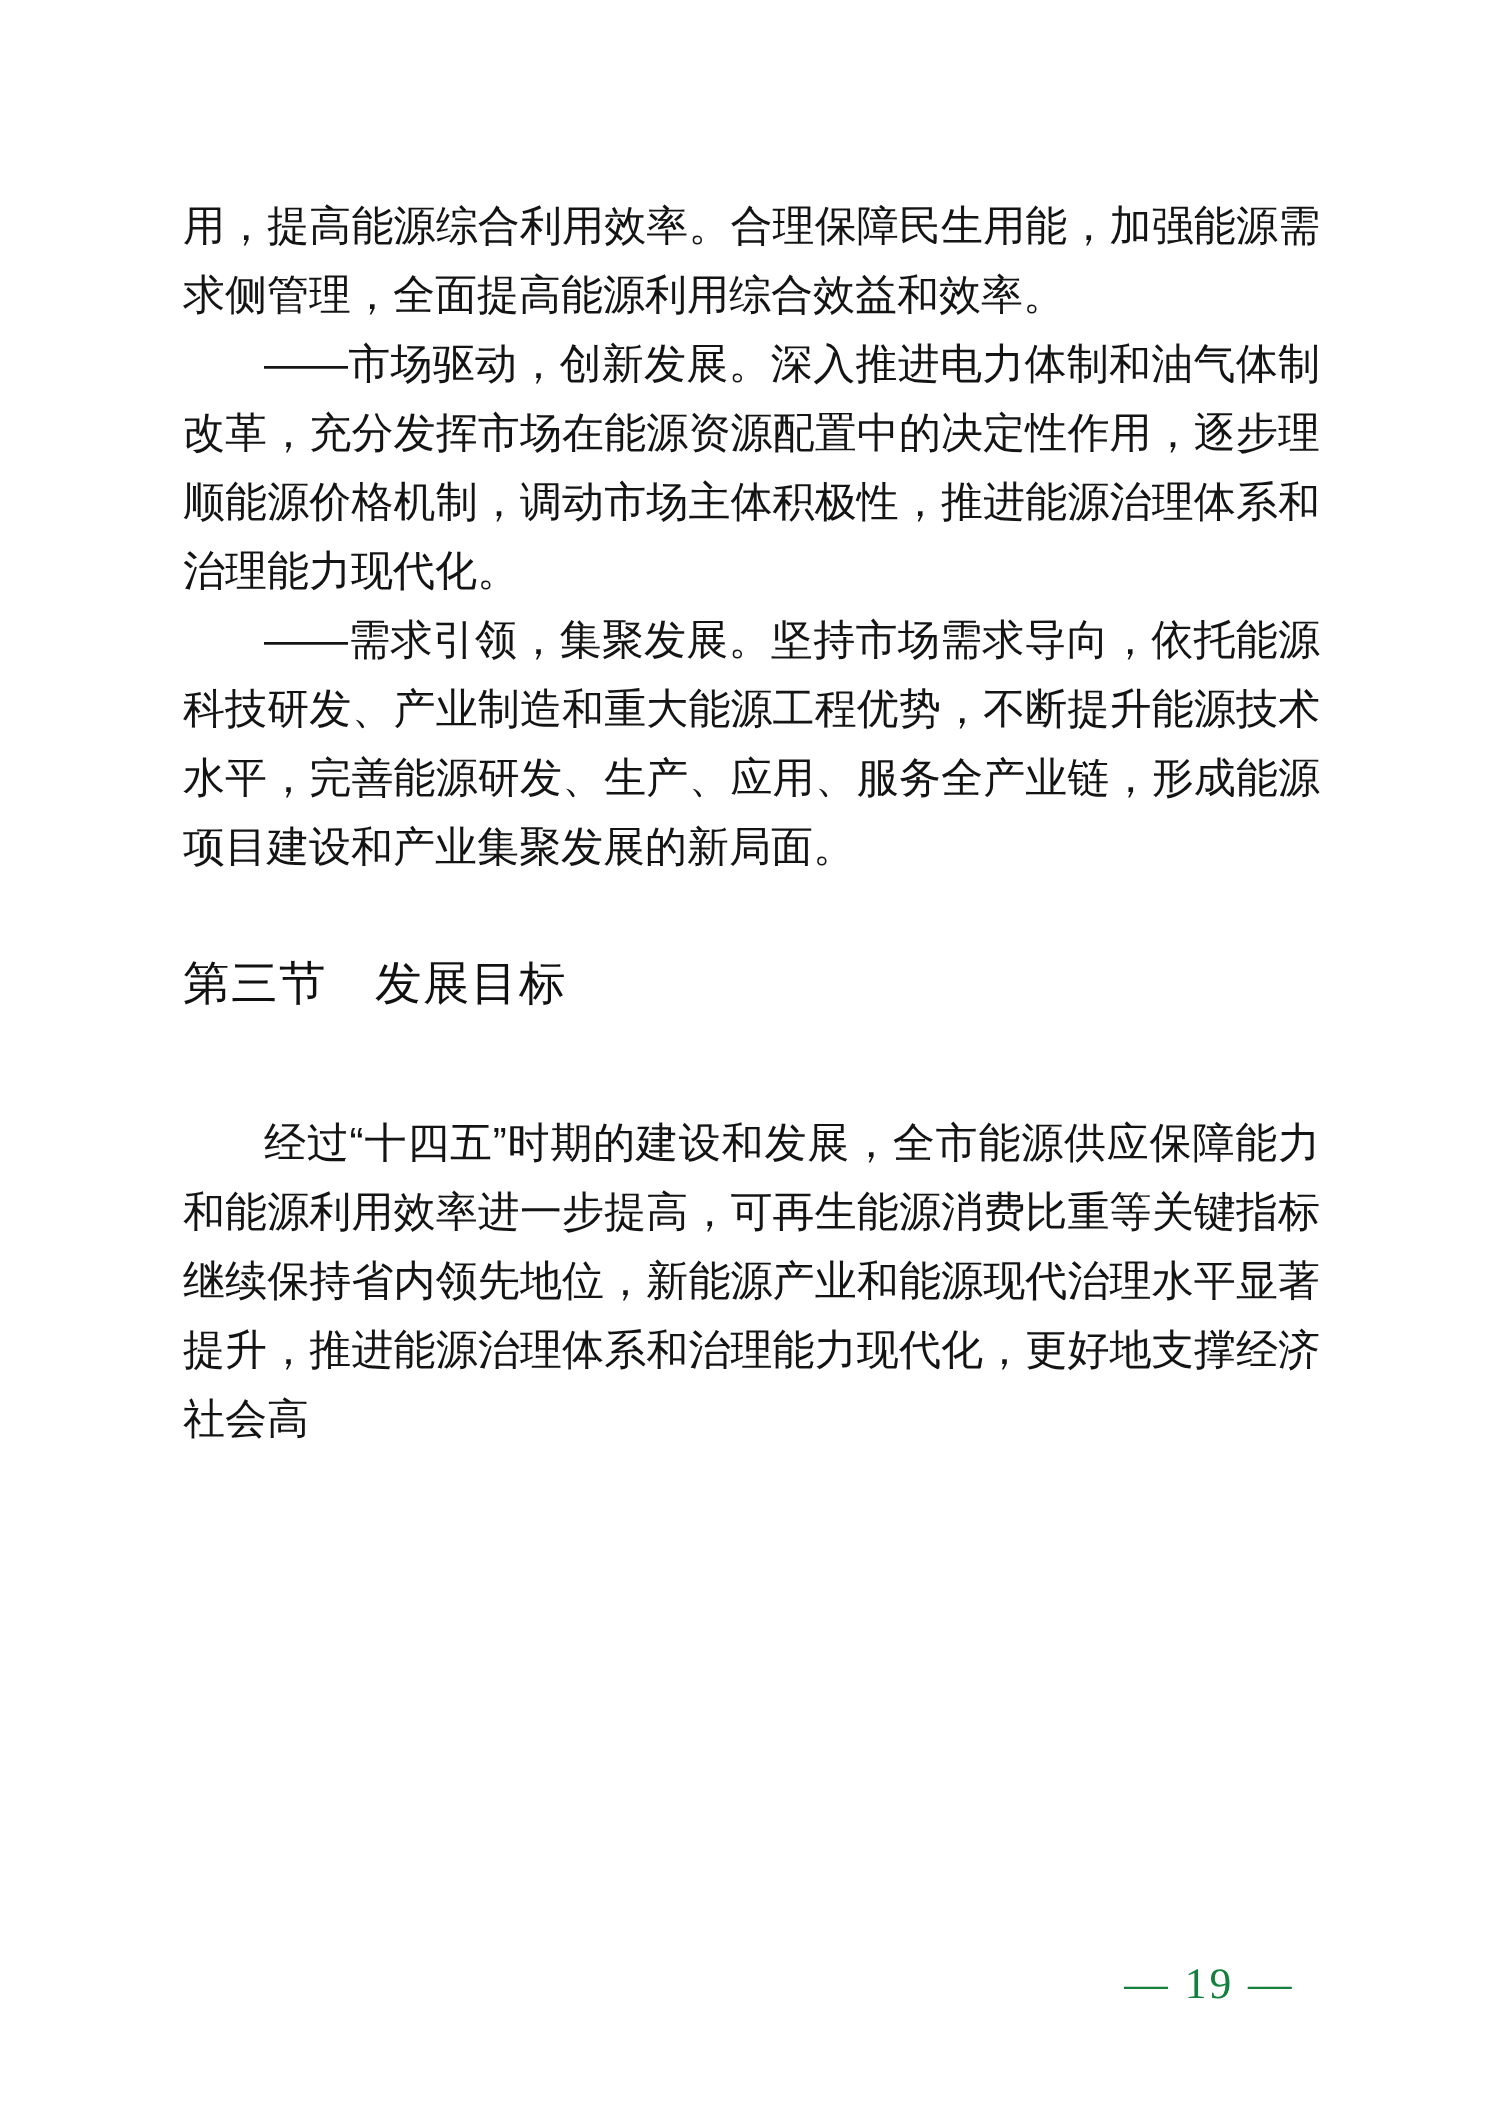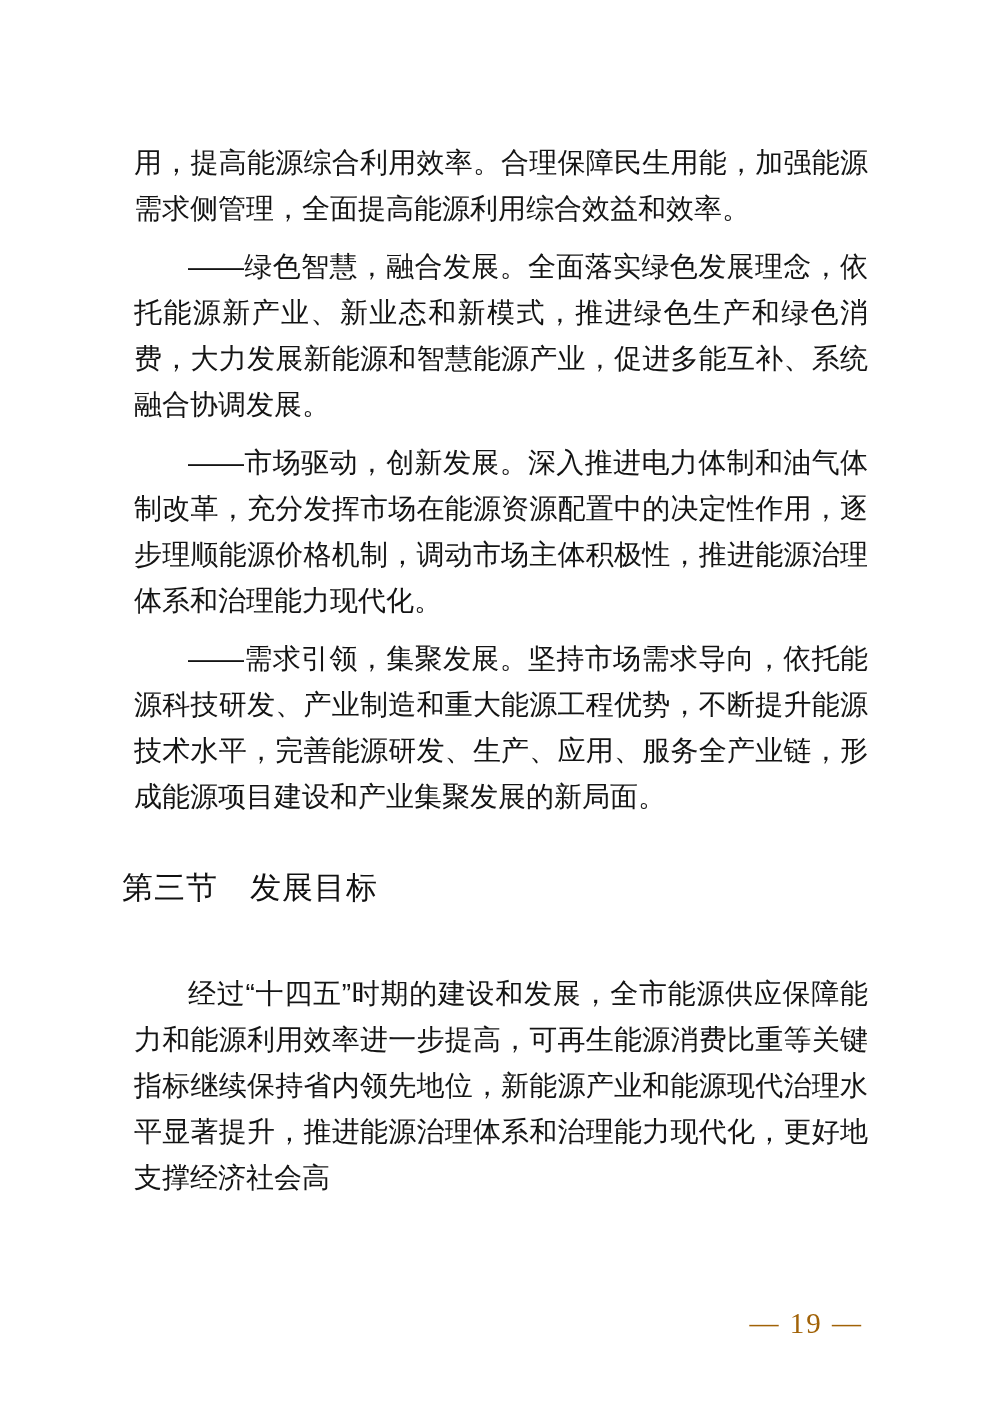--- a/index.html
+++ b/index.html
@@ -15,21 +15,21 @@
     font-family: "Liberation Sans", "DejaVu Sans", sans-serif;
     color: #141414;
   }
   .doc-body {
     position: absolute;
     left: 122px;
     top: 128px;
     width: 758px;
   }
   p.para {
-    margin: 12px;
+    margin: 0;
     font-size: 28px;
     line-height: 46px;
     text-align: justify;
     text-justify: inter-ideograph;
     letter-spacing: 0px;
     word-break: break-all;
   }
   p.para.indent {
     text-indent: 54px;
   }
@@ -42,30 +42,29 @@
     letter-spacing: 1px;
     color: #111111;
   }
   .page-number {
     position: absolute;
     right: 137px;
     bottom: 74px;
     font-family: "Liberation Serif", "DejaVu Serif", serif;
     font-size: 29px;
     line-height: 34px;
-    color: #a16207;
+    color: #15803d;
     white-space: nowrap;
     letter-spacing: 2px;
   }
 </style>
 </head>
 <body>
 
 <div class="doc-body">
   <p class="para">用，提高能源综合利用效率。合理保障民生用能，加强能源需求侧管理，全面提高能源利用综合效益和效率。</p>
-  <p class="para indent">——绿色智慧，融合发展。全面落实绿色发展理念，依托能源新产业、新业态和新模式，推进绿色生产和绿色消费，大力发展新能源和智慧能源产业，促进多能互补、系统融合协调发展。</p>
   <p class="para indent">——市场驱动，创新发展。深入推进电力体制和油气体制改革，充分发挥市场在能源资源配置中的决定性作用，逐步理顺能源价格机制，调动市场主体积极性，推进能源治理体系和治理能力现代化。</p>
   <p class="para indent">——需求引领，集聚发展。坚持市场需求导向，依托能源科技研发、产业制造和重大能源工程优势，不断提升能源技术水平，完善能源研发、生产、应用、服务全产业链，形成能源项目建设和产业集聚发展的新局面。</p>
   <h2 class="section-heading">第三节　发展目标</h2>
   <p class="para indent">经过“十四五”时期的建设和发展，全市能源供应保障能力和能源利用效率进一步提高，可再生能源消费比重等关键指标继续保持省内领先地位，新能源产业和能源现代治理水平显著提升，推进能源治理体系和治理能力现代化，更好地支撑经济社会高</p>
 </div>
 
 <div class="page-number">— 19 —</div>
 
 </body></html>

